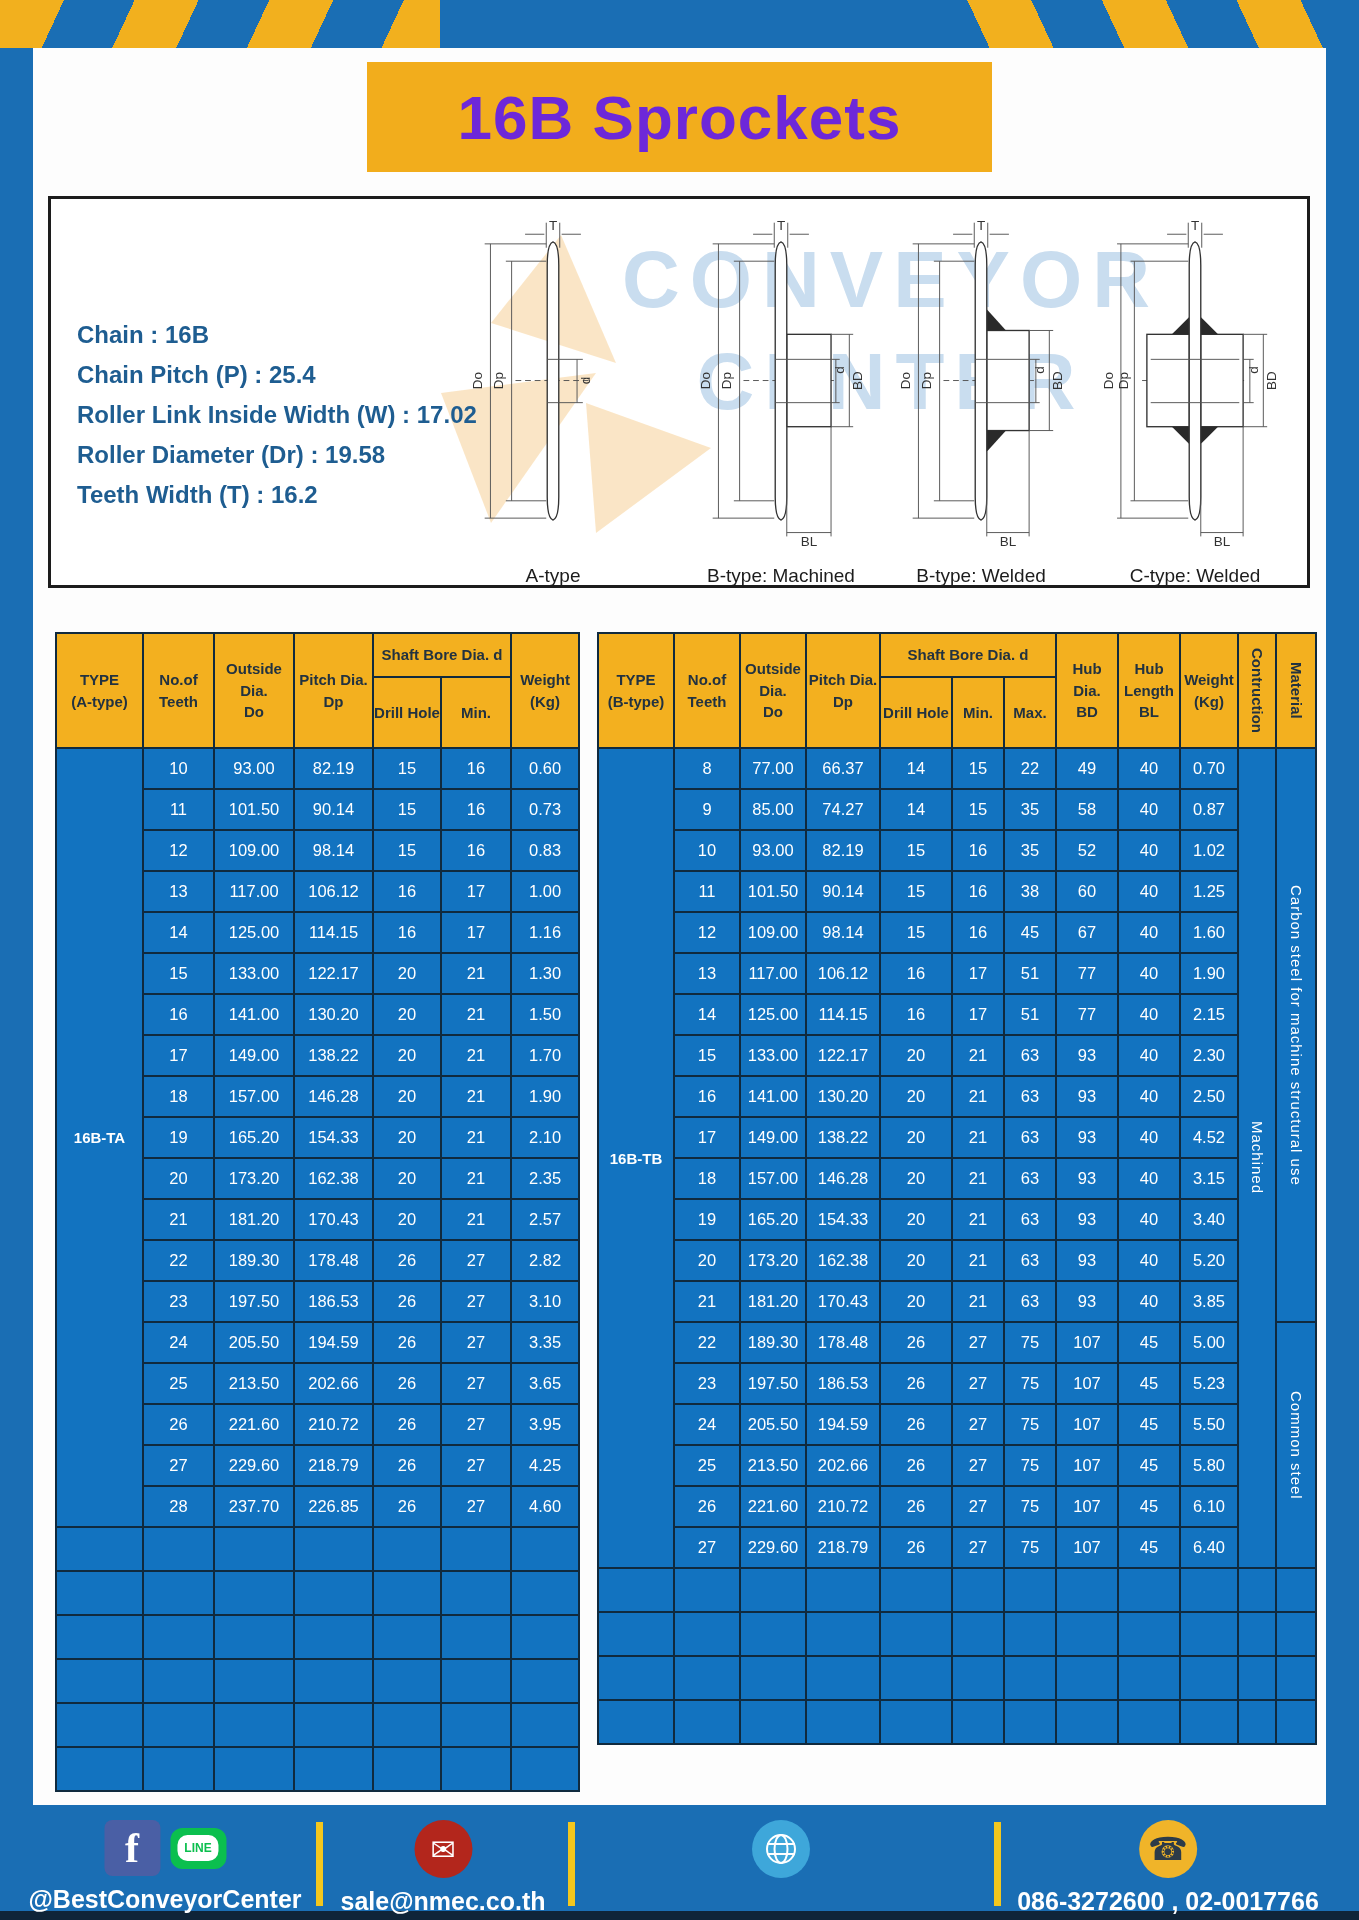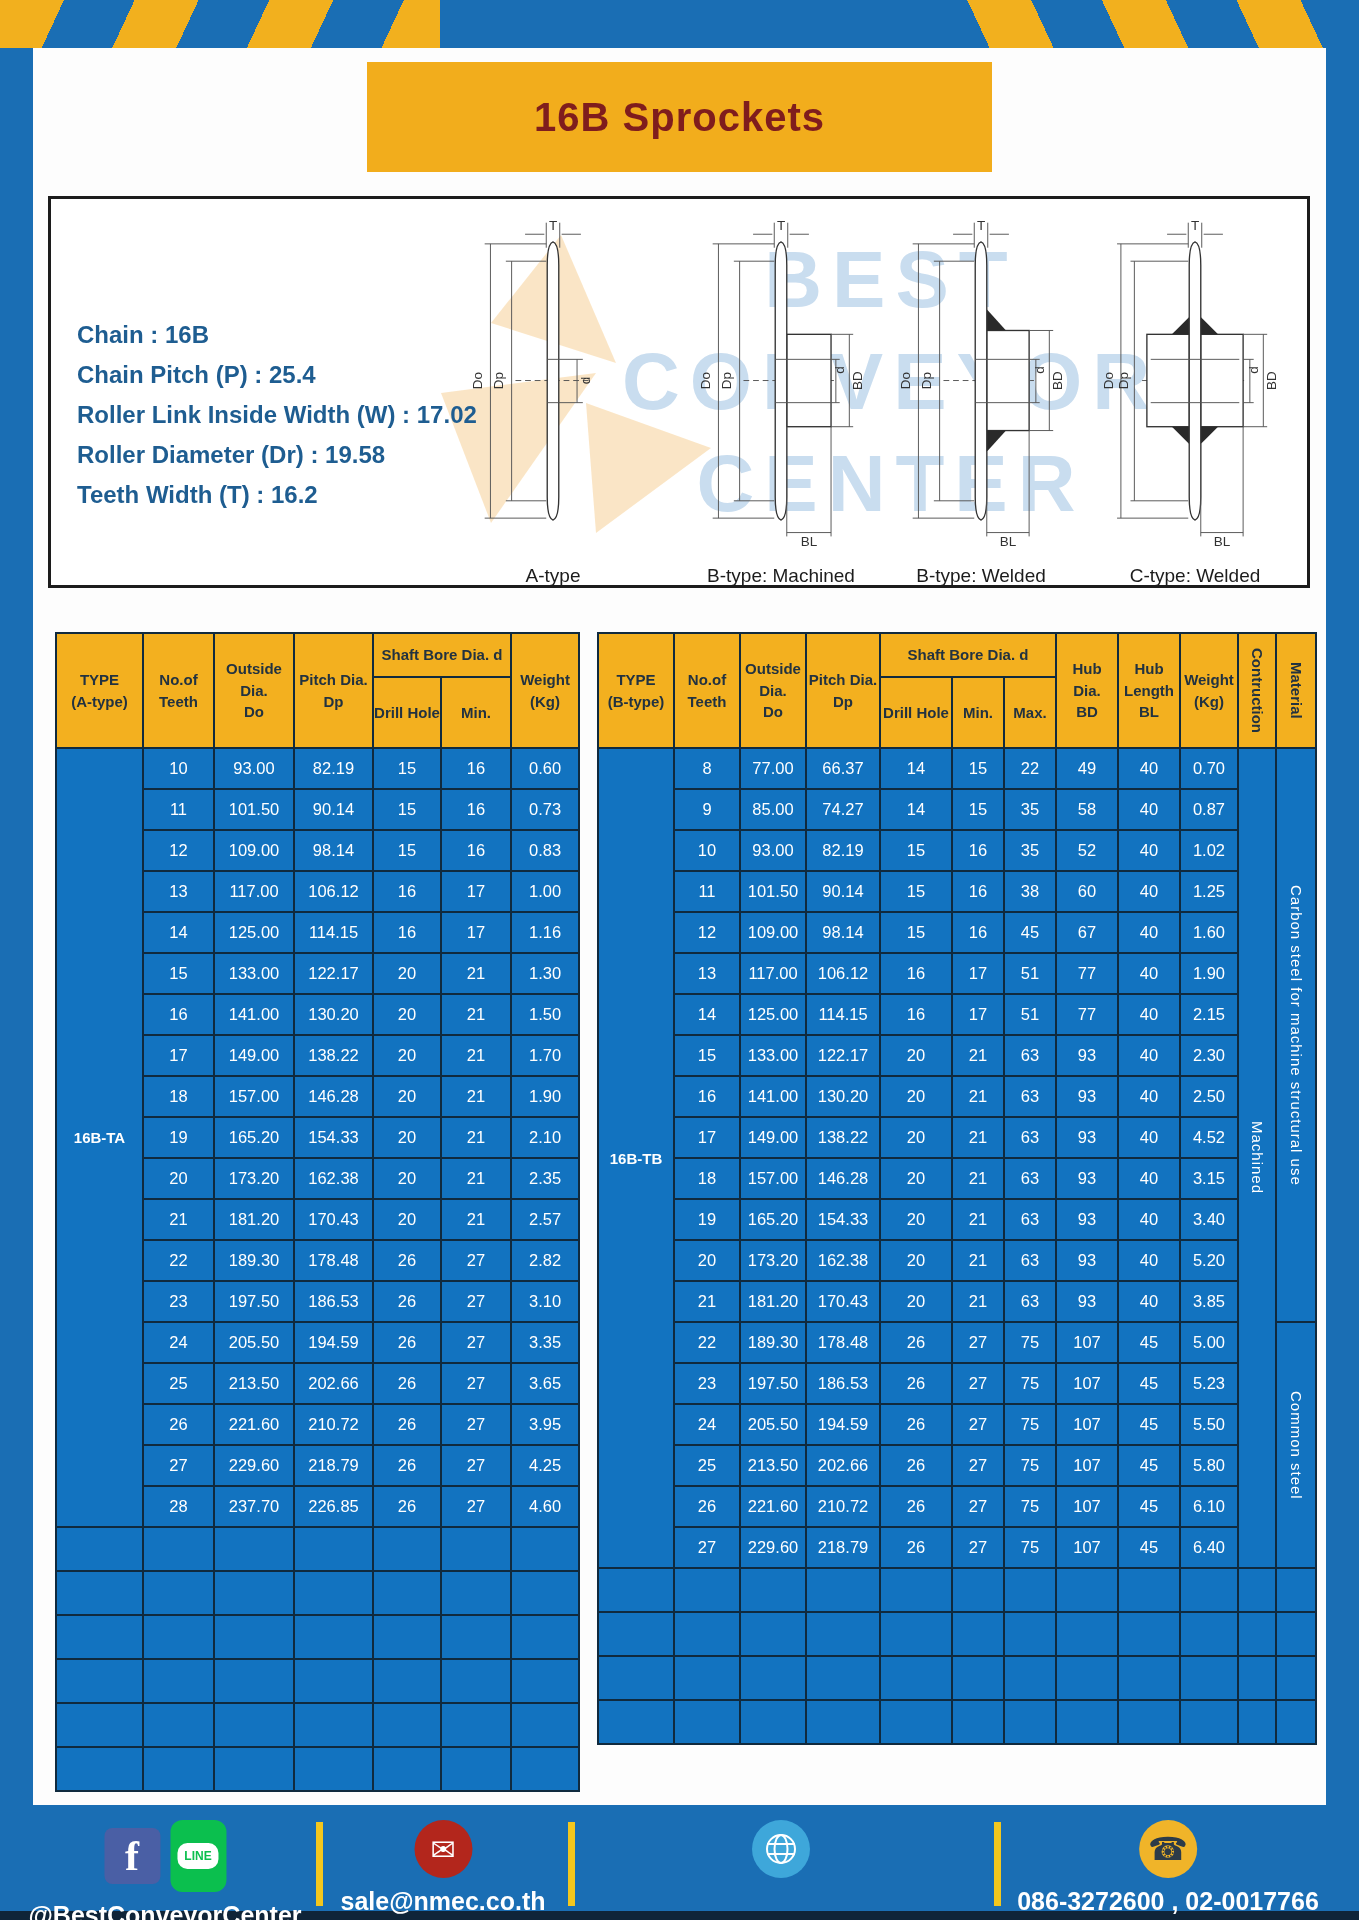--- a/index.html
+++ b/index.html
@@ -16,21 +16,21 @@
   }
   .hazard{position:absolute;top:0;height:48px;}
   .hazard.left{left:0;width:440px;
     background:repeating-linear-gradient(115deg,#f2b01e 0 58px,#1a6eb4 58px 122px);}
   .hazard.right{right:0;width:440px;
     background:repeating-linear-gradient(65deg,#1a6eb4 0 64px,#f2b01e 64px 122px);}
   .banner{
     position:absolute;left:367px;top:62px;width:625px;height:110px;
     background:#f2ad1c;display:flex;align-items:center;justify-content:center;
   }
-  .banner h1{margin:0;font-size:40px;font-weight:bold;color:#7f1d1d;letter-spacing:1px;}
+  .banner h1{margin:0;font-size:62px;font-weight:bold;color:#6d28d9;letter-spacing:1px;}
   .draw-box{
     position:absolute;left:48px;top:196px;width:1256px;height:386px;
     background:#ffffff;border:3px solid #1c1c1c;
   }
   .watermark{
     position:absolute;left:470px;top:30px;width:740px;z-index:0;
     text-align:center;font-weight:bold;font-size:80px;line-height:102px;
     letter-spacing:10px;color:#c9ddef;user-select:none;
   }
   .wm-shape{position:absolute;left:360px;top:24px;z-index:0;opacity:.5;}
@@ -68,21 +68,21 @@
   td.vert-cell{letter-spacing:1px;}
   .footer-group{
     position:absolute;top:1820px;transform:translateX(-50%);
     display:flex;flex-direction:column;align-items:center;gap:9px;z-index:3;
   }
   .icon-row{display:flex;gap:10px;align-items:center;}
   .footer-text{font-size:25px;font-weight:bold;color:#ffffff;white-space:nowrap;}
   .fb-icon{width:56px;height:56px;background:#4a5fa5;border-radius:8px;
     display:flex;align-items:center;justify-content:center;
     color:#fff;font-size:42px;font-weight:bold;font-family:"Liberation Serif",serif;}
-  .line-icon{width:56px;height:72px;background:#0bbf4e;border-radius:12px;
+  .line-icon{width:56px;height:41px;background:#0bbf4e;border-radius:12px;
     display:flex;align-items:center;justify-content:center;}
   .line-badge{background:#fff;border-radius:10px;padding:6px 7px;
     color:#0bbf4e;font-size:12px;font-weight:bold;}
   .circle-icon{width:58px;height:58px;border-radius:50%;
     display:flex;align-items:center;justify-content:center;}
   .mail-bg{background:#b3261c;}
   .globe-bg{background:#3ea7da;}
   .phone-bg{background:#f0b429;}
   .mail-glyph{color:#fff;font-size:30px;font-family:"DejaVu Sans",sans-serif;}
   .phone-glyph{color:#2c3b48;font-size:32px;font-family:"DejaVu Sans",sans-serif;}
@@ -100,21 +100,20 @@
   <h1>16B Sprockets</h1>
 </div>
 
 <div class="draw-box">
   <svg class="wm-shape" width="330" height="340" viewBox="0 0 330 340">
     <polygon points="150,12 205,140 80,100" fill="#f7cd8e"></polygon>
     <polygon points="30,170 185,150 80,300" fill="#f7cd8e"></polygon>
     <polygon points="175,180 300,225 185,310" fill="#f7cd8e"></polygon>
   </svg>
   <div class="watermark">
-    <div>BEST</div>
     <div>CONVEYOR</div>
     <div>CENTER</div>
   </div>
 
   <div class="specs">
     <div>Chain  :  16B</div>
     <div>Chain Pitch (P)  :  25.4</div>
     <div>Roller Link Inside Width (W)  :  17.02</div>
     <div>Roller Diameter (Dr)  : 19.58</div>
     <div>Teeth Width (T)  :  16.2</div>

